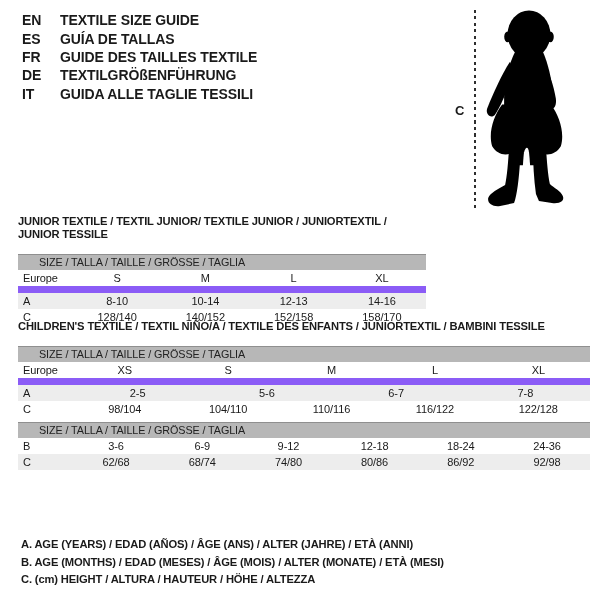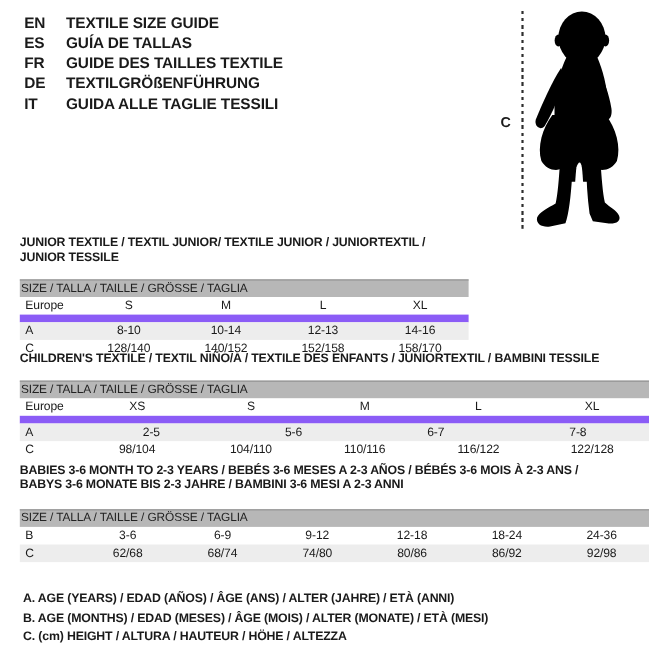--- a/index.html
+++ b/index.html
@@ -22,21 +22,21 @@
   .baby-svg{position:absolute;left:483px;top:8px;width:86px;height:199px;}
   
   .section{position:absolute;left:18px;}
   #sec0{top:215px;width:408px;}
   #sec1{top:320px;width:572px;}
   #sec2{top:422px;width:572px;}
   .section-title{font-weight:700;font-size:11.2px;line-height:13.2px;
     letter-spacing:-0.15px;margin-bottom:13px;}
   #sec2 .section-title{margin-bottom:15px;}
   .size-header{height:15px;line-height:15px;background:var(--bar-bg,#b7b7b7);
-    border-top:1px solid #8f8f8f;padding-left:1px;font-size:10.8px;
+    border-top:1px solid #8f8f8f;padding-left:21px;font-size:10.8px;
     letter-spacing:-0.1px;color:#222;}
   .size-table{width:100%;}
   .trow{display:flex;height:16px;line-height:16px;font-size:11px;letter-spacing:-0.1px;}
   .trow.shaded{background:var(--row-shaded,#ededed);}
   .trow.sep{border-bottom:7px solid #8b5cf6;}
   .tcell{flex:1;text-align:center;}
   .tcell.first{flex:0 0 50px;text-align:left;padding-left:5px;}
   
   .legend{position:absolute;left:21px;top:536px;}
   .legend-line{font-weight:700;font-size:11.2px;line-height:17.6px;letter-spacing:-0.15px;}
@@ -140,24 +140,20 @@
         <span class="tcell">98/104</span>
         <span class="tcell">104/110</span>
         <span class="tcell">110/116</span>
         <span class="tcell">116/122</span>
         <span class="tcell">122/128</span>
       </div>
     </div>
 </div>
 
 <div class="section" id="sec2">
-  <div class="section-title">
-      <div>BABIES 3-6 MONTH TO 2-3 YEARS / BEBÉS 3-6 MESES A 2-3 AÑOS / BÉBÉS 3-6 MOIS À 2-3 ANS /</div>
-      <div>BABYS 3-6 MONATE BIS 2-3 JAHRE / BAMBINI 3-6 MESI A 2-3 ANNI</div>
-    </div>
   <div class="size-header">SIZE / TALLA / TAILLE / GRÖSSE / TAGLIA</div>
   <div class="size-table">
       <div class="trow">
         <span class="tcell first">B</span>
         <span class="tcell">3-6</span>
         <span class="tcell">6-9</span>
         <span class="tcell">9-12</span>
         <span class="tcell">12-18</span>
         <span class="tcell">18-24</span>
         <span class="tcell">24-36</span>

